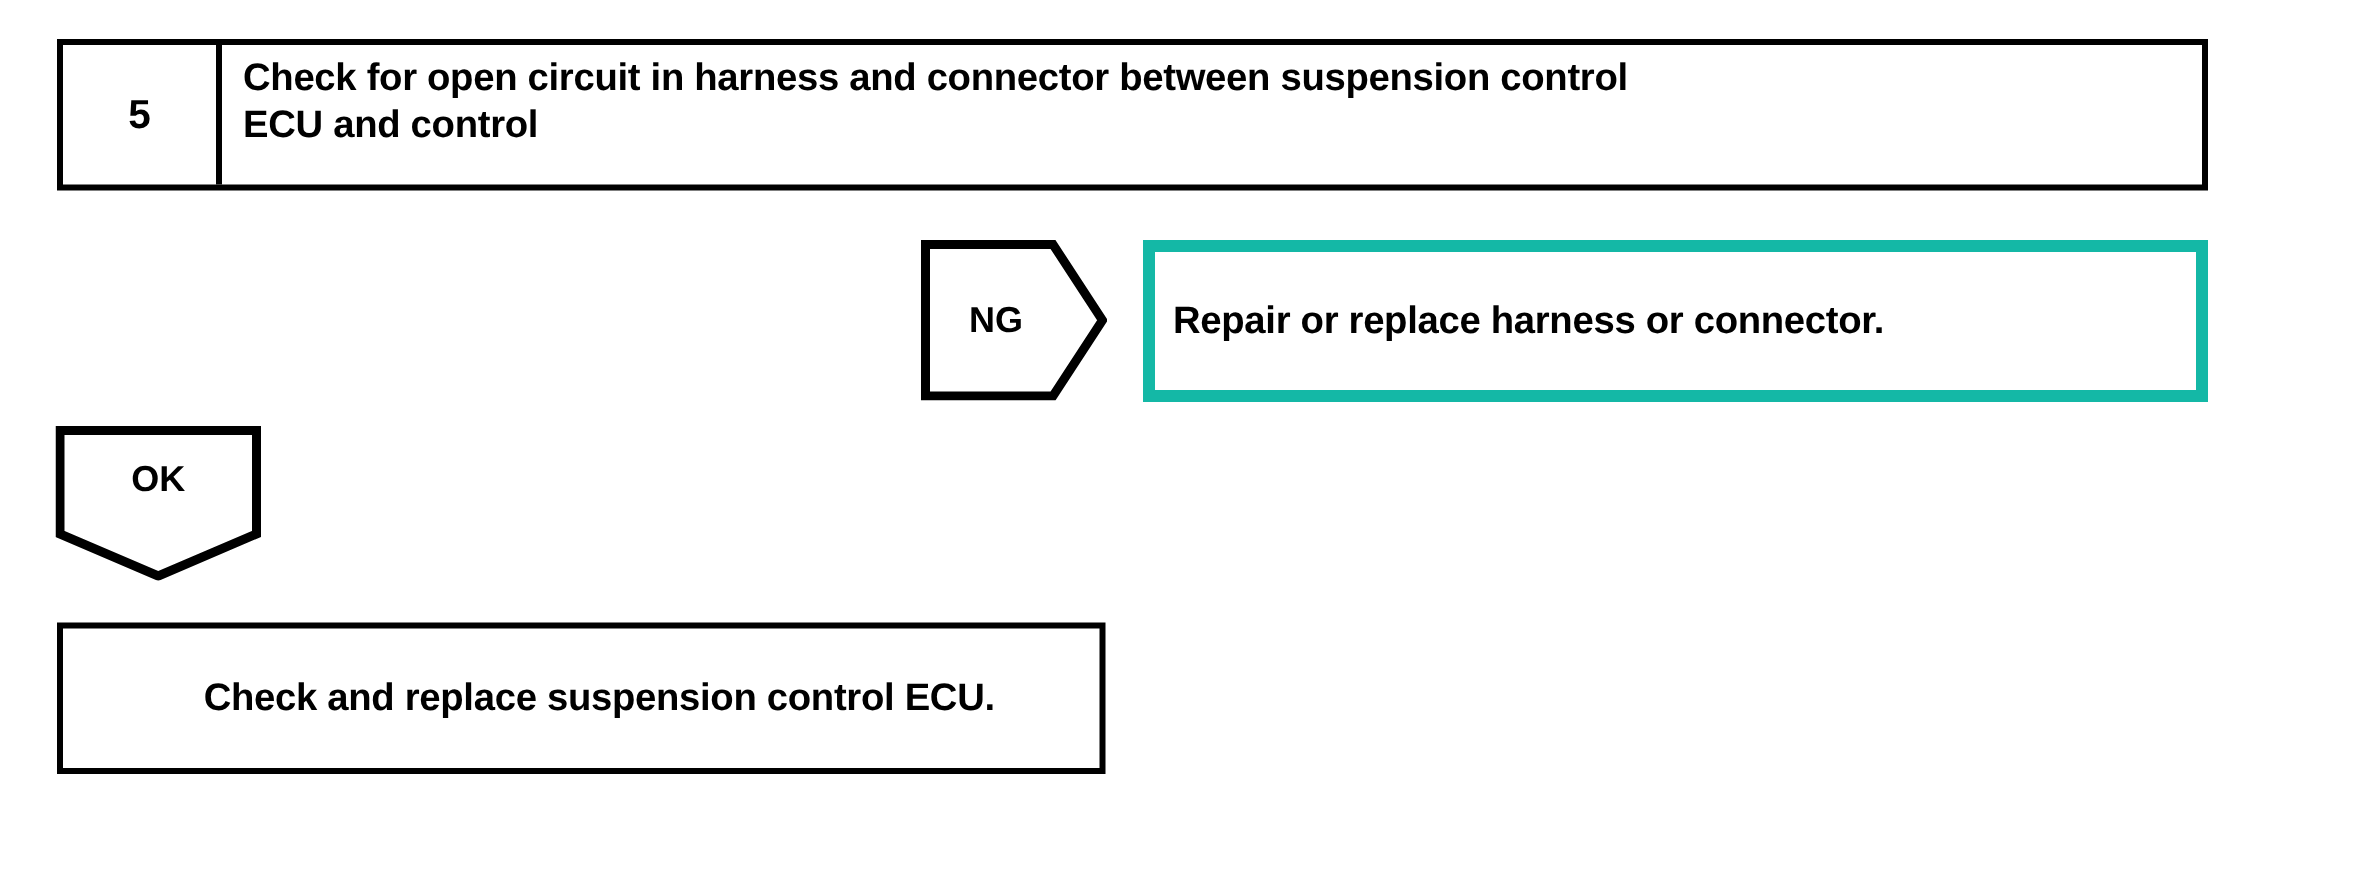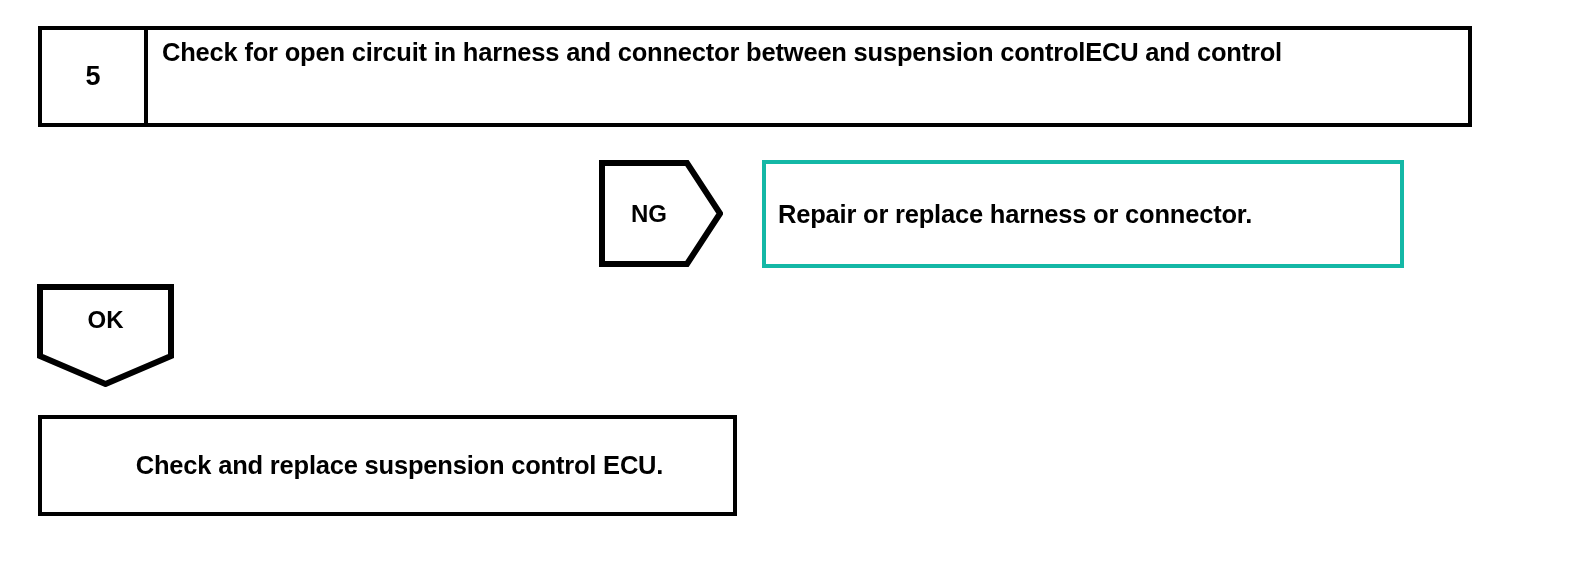--- a/index.html
+++ b/index.html
@@ -49,35 +49,35 @@
   .step-number {
     font-size: 27px;
     font-weight: bold;
     letter-spacing: 0px;
   }
   .step-text-cell {
     flex: 1;
     box-sizing: border-box;
     padding: 7px 10px 0 14px;
     display: flex;
-    flex-direction: row;
+    flex-direction: column;
     justify-content: flex-start;
   }
   .step-text-line {
     font-size: 25.5px;
     font-weight: bold;
     line-height: 31px;
     letter-spacing: -0.2px;
     white-space: nowrap;
   }
 
   
   .ng-tag {
     position: absolute;
-    left: 599px;
+    left: 614px;
     top: 160px;
     width: 124px;
     height: 124px;
   }
   .ng-tag svg {
     position: absolute;
     left: 0; top: 0;
     width: 124px;
     height: 107px;
     display: block;
@@ -93,23 +93,23 @@
     justify-content: center;
     font-size: 24px;
     font-weight: bold;
     letter-spacing: 0px;
   }
 
   .ng-result-box {
     position: absolute;
     left: 762px;
     top: 160px;
-    width: 642px;
+    width: 710px;
     height: 108px;
-    border: 4px solid #14b8a6;
+    border: 8px solid #14b8a6;
     box-sizing: border-box;
     background: #fff;
     display: flex;
     align-items: center;
     padding-left: 12px;
   }
   .ng-result-text {
     font-size: 25.5px;
     font-weight: bold;
     letter-spacing: -0.2px;

